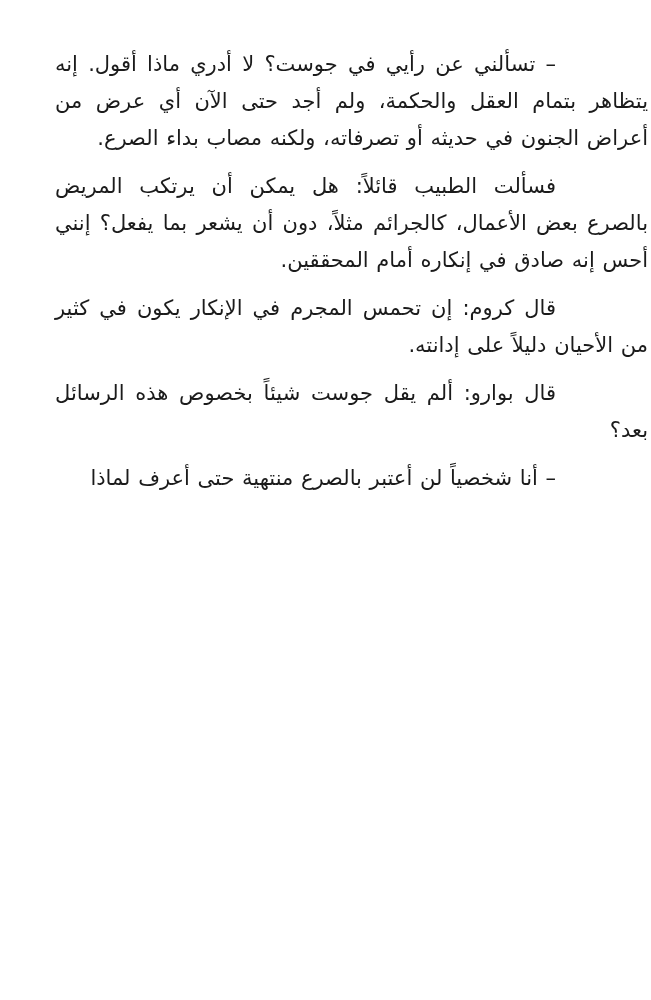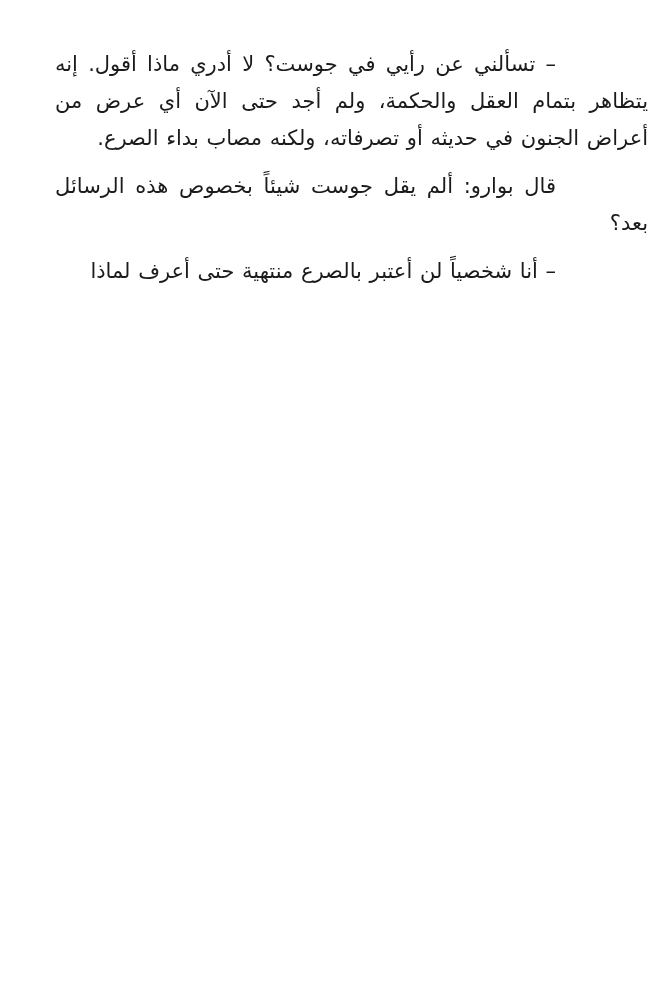--- a/index.html
+++ b/index.html
@@ -30,16 +30,18 @@
     text-indent: 92px;
     word-spacing: 1px;
   }
 </style>
 </head>
 <body>
 
 <div class="page">
   <div class="text-block">
     <p class="para">– تسألني عن رأيي في جوست؟ لا أدري ماذا أقول. إنه يتظاهر بتمام العقل والحكمة، ولم أجد حتى الآن أي عرض من أعراض الجنون في حديثه أو تصرفاته، ولكنه مصاب بداء الصرع.</p>
+    <p class="para">فسألت الطبيب قائلاً: هل يمكن أن يرتكب المريض بالصرع بعض الأعمال، كالجرائم مثلاً، دون أن يشعر بما يفعل؟ إنني أحس إنه صادق في إنكاره أمام المحققين.</p>
+    <p class="para">قال كروم: إن تحمس المجرم في الإنكار يكون في كثير من الأحيان دليلاً على إدانته.</p>
     <p class="para">قال بوارو: ألم يقل جوست شيئاً بخصوص هذه الرسائل بعد؟</p>
     <p class="para">– أنا شخصياً لن أعتبر بالصرع منتهية حتى أعرف لماذا</p>
   </div>
 </div>
 
 </body></html>

